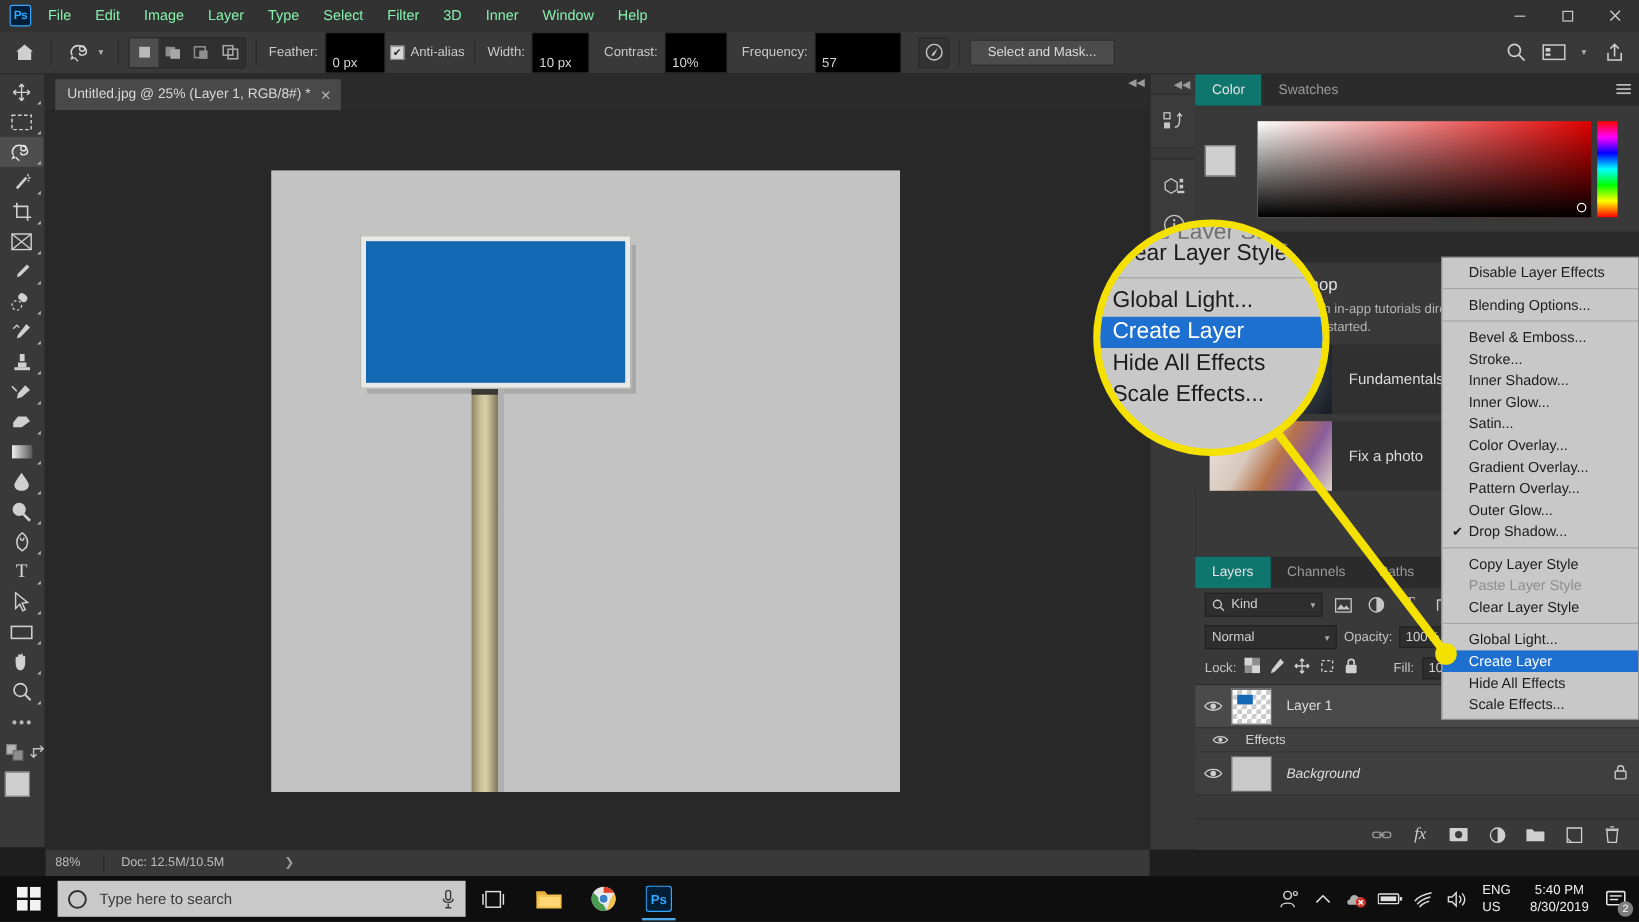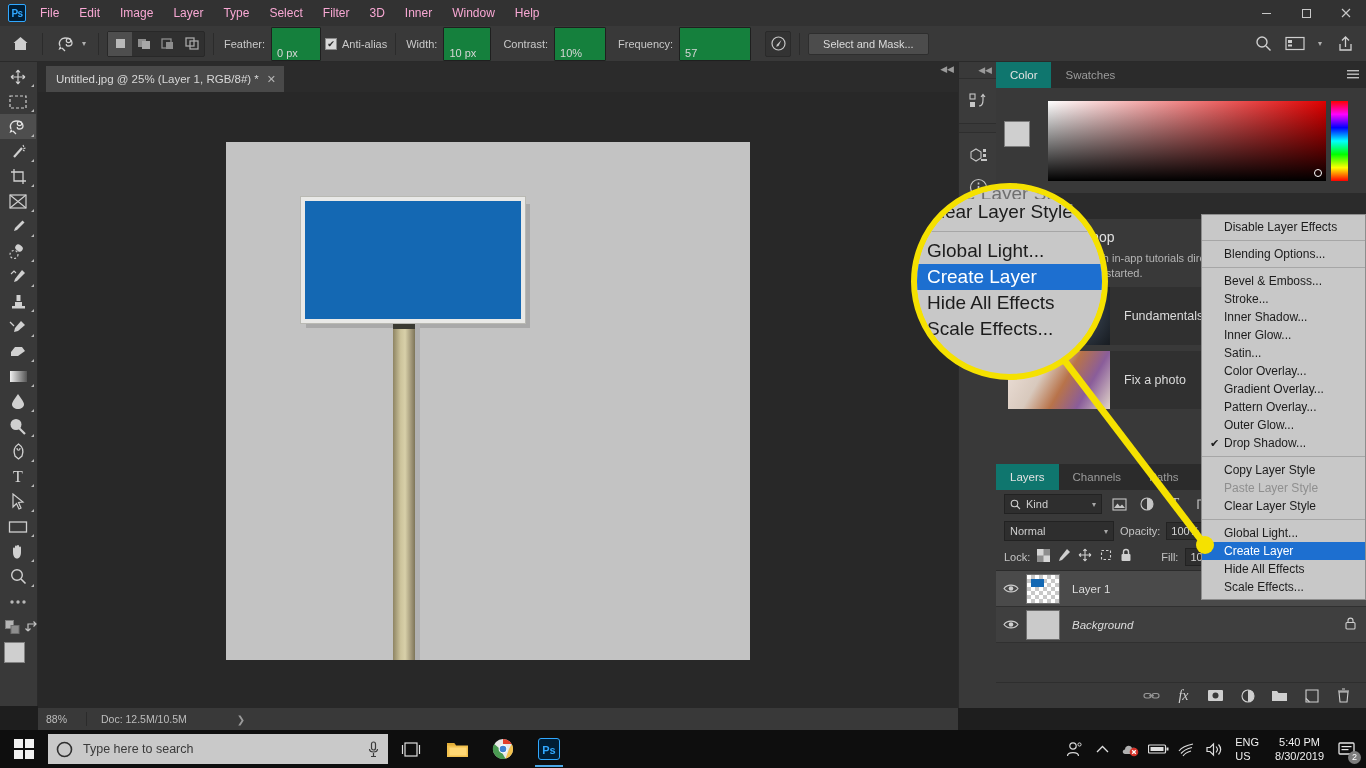--- a/index.html
+++ b/index.html
@@ -11,39 +11,39 @@
   #app { position:relative; width:1366px; height:768px; }
 
   
   .menubar { position:absolute; left:0; top:0; width:1366px; height:26px;
     background:#323232; display:flex; align-items:center; }
   .ps-logo { width:26px; height:20px; margin-left:4px; display:flex; align-items:center;
     justify-content:center; }
   .ps-logo .box { width:18px; height:18px; border:1px solid #31a8ff; border-radius:2px;
     background:#001e36; color:#31a8ff; font-size:10px; font-weight:bold;
     display:flex; align-items:center; justify-content:center; letter-spacing:-.5px; }
-  .menuitem { color:#f9a8d4; font-size:12px; padding:4px 10px; cursor:default; }
+  .menuitem { color:#86efac; font-size:12px; padding:4px 10px; cursor:default; }
   .win-ctrls { position:absolute; right:0; top:0; height:26px; display:flex; }
   .win-btn { width:40px; height:26px; display:flex; align-items:center; justify-content:center;
     color:#c8c8c8; font-size:11px; }
 
   
   .optbar { position:absolute; left:0; top:26px; width:1366px; height:36px;
     background:#393939; border-bottom:1px solid #2a2a2a;
     display:flex; align-items:center; padding-left:6px; }
   .ob-sep { width:1px; height:22px; background:#2b2b2b; margin:0 8px; }
   .home-ic { width:28px; height:28px; display:flex; align-items:center; justify-content:center; }
   .tool-preset { display:flex; align-items:center; gap:3px; padding:2px 4px; }
   .tool-preset .sw { width:24px; height:24px; display:flex; align-items:center; justify-content:center; }
   .chev { color:#b0b0b0; font-size:8px; }
   .selmode { display:flex; background:#303030; border:1px solid #282828; border-radius:2px; }
   .selmode div { width:24px; height:24px; display:flex; align-items:center; justify-content:center; }
   .selmode div.on { background:#4e4e4e; }
   .ob-label { color:#c9c9c9; font-size:11px; margin:0 6px 0 2px; }
-  .ob-input { background:#15803d; border:1px solid #1f1f1f; color:#d6d6d6;
+  .ob-input { background:#000000; border:1px solid #1f1f1f; color:#d6d6d6;
     font-size:11px; height:20px; line-height:18px; padding:16px 5px; border-radius:1px; }
   .ob-check { display:flex; align-items:center; gap:5px; color:#c9c9c9; font-size:11px; margin-left:4px;}
   .cbox { width:12px; height:12px; background:#d8d8d8; border:1px solid #8a8a8a;
     color:#2a2a2a; font-size:9px; line-height:10px; text-align:center; }
   .ob-icobtn { width:26px; height:26px; background:#333; border:1px solid #2a2a2a;
     border-radius:2px; display:flex; align-items:center; justify-content:center; }
   .selmask { background:#4c4c4c; border:1px solid #2e2e2e; border-radius:2px;
     color:#dcdcdc; font-size:11px; padding:4px 14px; }
   .ob-right { position:absolute; right:8px; display:flex; align-items:center; gap:6px; }
   .ob-right > div { width:26px; height:26px; display:flex; align-items:center; justify-content:center; }
@@ -728,20 +728,29 @@
           </div>
           <div class="lthumb">
             <div class="chip"></div>
           </div>
           <span class="lname">Layer 1</span>
           <div class="right">
             <span style="font-style:italic;font-family:'Liberation Serif',serif;font-size:13px;">fx</span>
             <span style="font-size:9px;">⌃</span>
           </div>
         </div>
+        <div class="subrow">
+          <div class="eye2">
+            <svg width="14" height="9" viewBox="0 0 14 9">
+                <path d="M1 4.5 C3.5 1 10.5 1 13 4.5 C10.5 8 3.5 8 1 4.5 Z" fill="none" stroke="#cfcfcf" stroke-width="1"></path>
+                <circle cx="7" cy="4.5" r="1.8" fill="#cfcfcf"></circle>
+              </svg>
+          </div>
+          <span class="tx" style="padding-left:14px;">Effects</span>
+        </div>
         <div class="lrow">
           <div class="eye">
             <svg width="16" height="11" viewBox="0 0 16 11">
                 <path d="M1 5.5 C4 1 12 1 15 5.5 C12 10 4 10 1 5.5 Z" fill="none" stroke="#cfcfcf" stroke-width="1.1"></path>
                 <circle cx="8" cy="5.5" r="2.3" fill="#cfcfcf"></circle>
               </svg>
           </div>
           <div class="lthumb bgthumb"></div>
           <span class="lname italic">Background</span>
           <div class="right">

